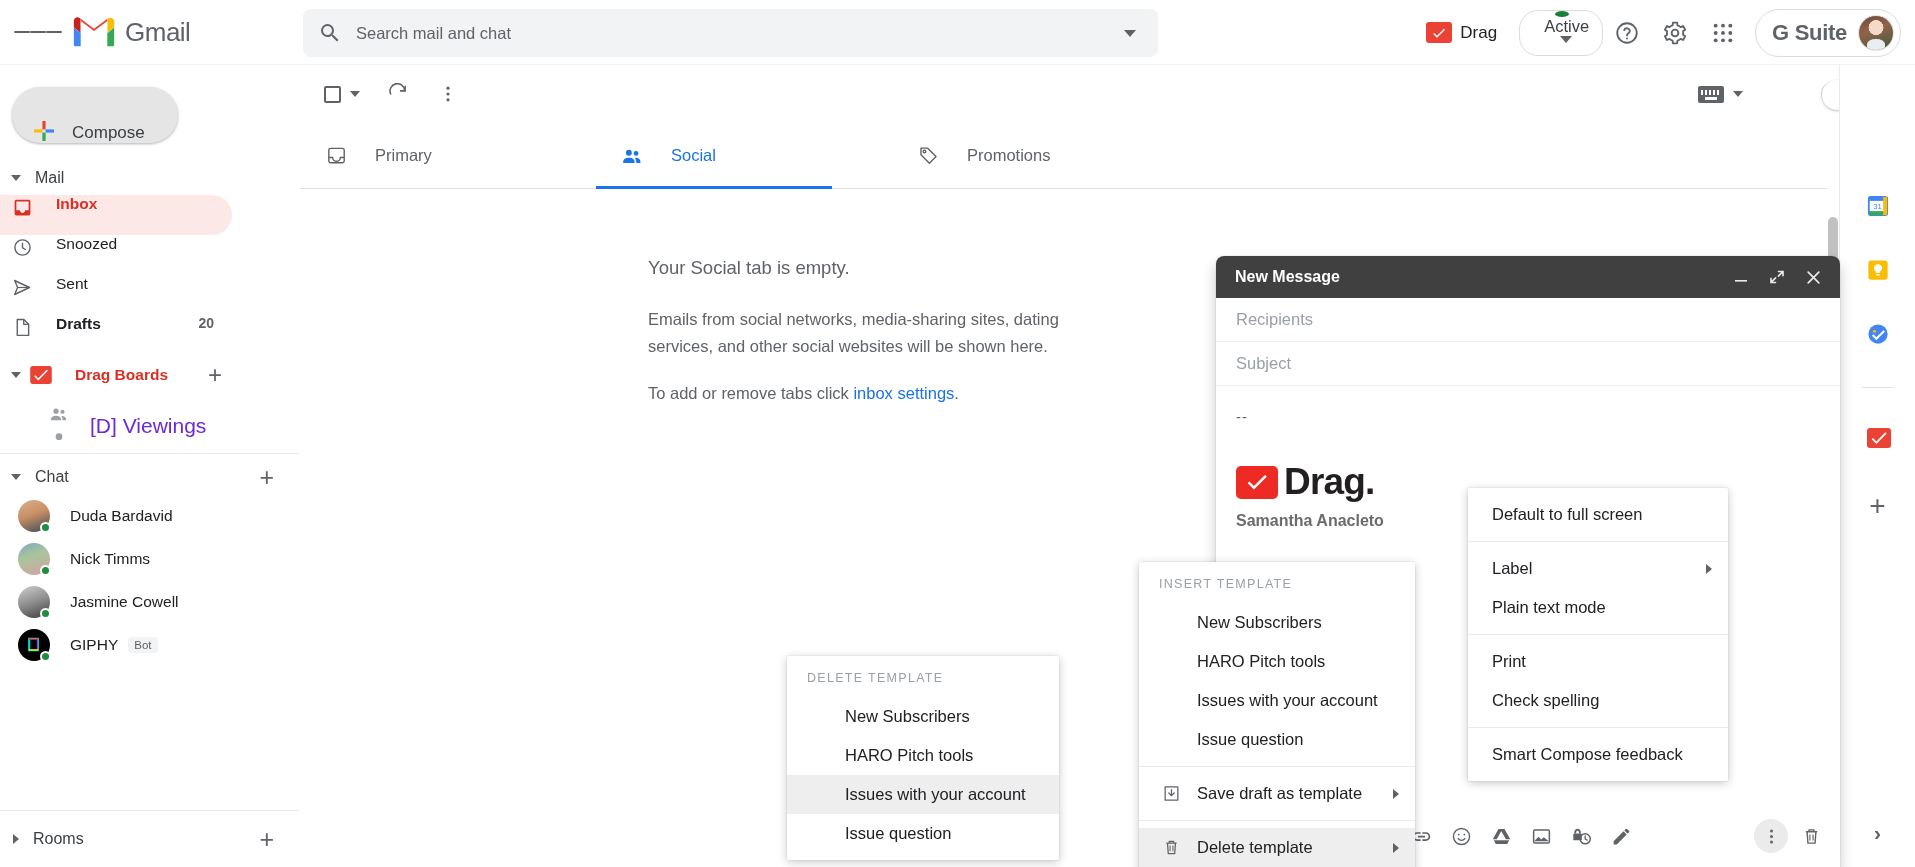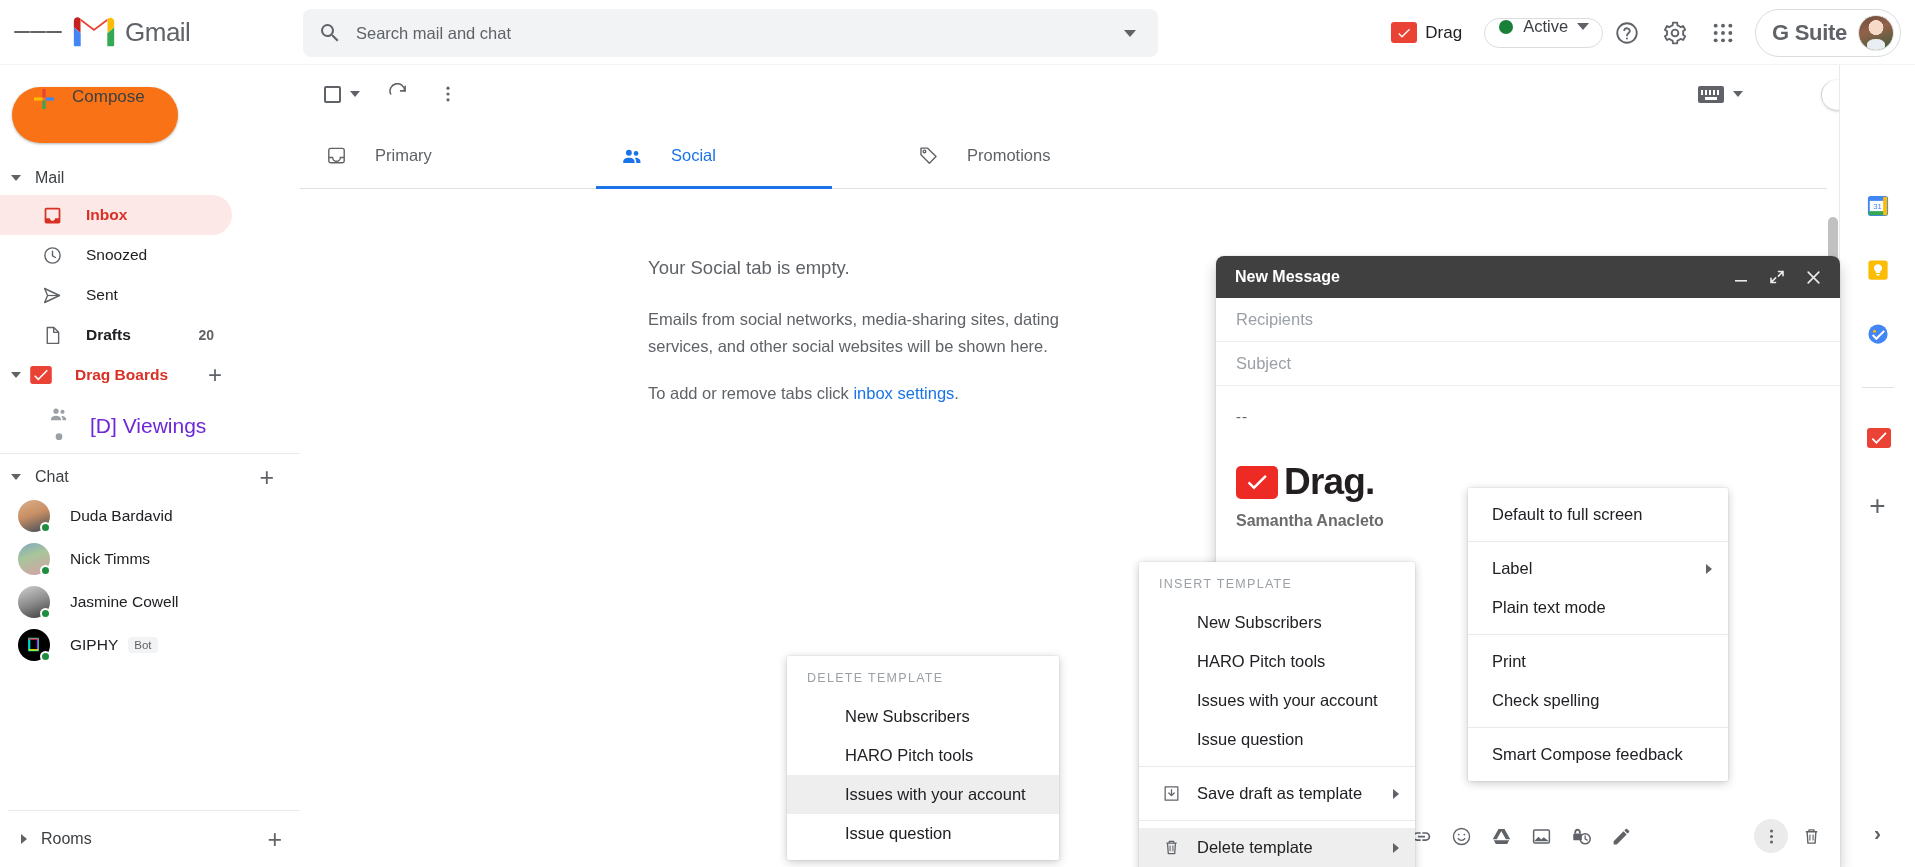--- a/index.html
+++ b/index.html
@@ -36,57 +36,57 @@
   .search-caret { width:44px; height:44px; display:flex; align-items:center;
     justify-content:center; margin-right:6px; cursor:pointer;}
   .caret-tri { width:0;height:0;border-left:6px solid transparent;border-right:6px solid transparent;border-top:7px solid #5f6368;}
 
   .tb-right { position:absolute; right: 0; top:0; height:65px; display:flex; align-items:center; }
   .drag-chip { display:flex; align-items:center; margin-right: 8px; cursor:pointer;}
   .drag-logo-sm { width:26px; height:21px; background:#ea4335; border-radius:3px;
     display:flex; align-items:center; justify-content:center; }
   .drag-logo-sm svg { width:16px; height:16px; }
   .drag-chip-label { font-size:17px; color:#202124; margin-left:8px; font-weight:400;}
-  .active-pill { display:flex; align-items:center; height:30px; border:1px solid #dadce0;
-    border-radius:19px; padding: 0 13px 12px 14px; margin-left:14px; cursor:pointer; }
+  .active-pill { display:flex; align-items:center; height:46px; border:1px solid #dadce0;
+    border-radius:19px; padding: 0 13px 12px 14px; margin-left:14px; cursor:pointer;flex-direction:column; }
   .dot-green { width:14px;height:14px;border-radius:50%;background:#188038;}
   .active-pill span { font-size:16.5px; color:#3c4043; margin-left:10px; }
   .active-pill .caret-tri { margin-left:9px; width:auto; height:auto; }
   .icon-btn { width:48px;height:48px;border-radius:50%;display:flex;align-items:center;
     justify-content:center;cursor:pointer; }
   .gsuite-pill { display:flex;align-items:center;height:48px;border:1px solid #dadce0;
     border-radius:26px; padding:0 6px 0 16px; margin-left:8px; margin-right:14px; cursor:pointer;}
   .gsuite-txt { font-size:22px; color:#5f6368; margin-right:11px; letter-spacing:-0.3px;}
   .gsuite-txt b { font-weight:700; color:#5f6368; }
   .avatar-img { width:36px;height:36px;border-radius:50%;
     background: radial-gradient(circle at 50% 34%, #f6d9c7 0 26%, rgba(0,0,0,0) 27%),
                 linear-gradient(160deg,#6b4a3a 0%,#93624a 40%,#3d5b3a 100%);
     border:1px solid #e3e3e3; position:relative; overflow:hidden;}
   .avatar-img::after{ content:""; position:absolute; left:24%; bottom:0; width:52%; height:30%;
     background:#e8eef2; border-radius:50% 50% 0 0;}
 
   
   .sidebar { position:absolute; left:0; top:65px; width:300px; height:802px;
     background:#fff; overflow:hidden; z-index:20;}
-  .compose-btn { display:flex; align-items:flex-start; width:166px; height:56px;
-    margin:22px 0 0 12px; border-radius:28px; background:#f97316;
+  .compose-btn { display:flex; align-items:flex-end; width:166px; height:56px;
+    margin:22px 0 0 12px; border-radius:28px; background:#e5e5e5;
     box-shadow: 0 1px 3px rgba(60,64,67,.25), 0 1px 2px rgba(60,64,67,.15);
     cursor:pointer; }
   .plus-g { width:24px;height:24px;margin-left:20px;flex:none;}
   .compose-btn span { font-size:17px; color:#3c4043; margin-left:16px; }
 
   .sec-header { display:flex; align-items:center; height:34px; margin-top:18px; padding-left:11px; cursor:pointer;}
   .tri-down { width:0;height:0;border-left:5px solid transparent;border-right:5px solid transparent;
     border-top:6px solid #5f6368; margin-right:14px;}
   .tri-right { width:0;height:0;border-top:5px solid transparent;border-bottom:5px solid transparent;
     border-left:6px solid #5f6368; margin-right:14px; margin-left:2px;}
   .sec-header .lbl { font-size:16px; color:#3c4043; }
   .sec-plus { margin-left:auto; margin-right:26px; font-size:25px; color:#5f6368; line-height:1; font-weight:300;}
 
-  .nav-item { display:flex; align-items:center; height:40px; padding-left:40px;
+  .nav-item { display:flex; height:40px; padding-left:10px;
     border-radius:0 20px 20px 0; margin-right:68px; cursor:pointer; position:relative;}
   .nav-item .nicon { width:24px;height:24px;display:flex;align-items:center;justify-content:center;flex:none;}
   .nav-item .nlabel { font-size:15.5px; color:#202124; margin-left:22px; }
   .nav-item .ncount { position:absolute; right:18px; font-size:14px; color:#5f6368; font-weight:700;}
   .nav-item.sel { background:#fce8e6; }
   .nav-item.sel .nlabel { color:#d93025; font-weight:700;}
   .nav-item.bold .nlabel { font-weight:700; }
 
   .board-head { display:flex; align-items:center; height:40px; padding-left:11px; cursor:pointer;}
   .board-head .tri-down { margin-right:8px; }
@@ -101,21 +101,21 @@
 
   .chat-row { display:flex; align-items:center; height:43px; padding-left:18px; cursor:pointer;}
   .chat-av { width:32px;height:32px;border-radius:50%; position:relative; flex:none; overflow:visible;}
   .chat-av .pic { width:32px;height:32px;border-radius:50%; overflow:hidden; }
   .chat-av .st { position:absolute; right:-1px; bottom:-1px; width:11px;height:11px;
     border-radius:50%; background:#1e8e3e; border:2px solid #fff; }
   .chat-name { font-size:15.5px; color:#202124; margin-left:20px;}
   .bot-badge { font-size:11.5px; color:#5f6368; background:#f1f3f4; border-radius:4px;
     padding:2px 6px; margin-left:10px; font-weight:500;}
 
-  .rooms-sec { position:absolute; bottom:0; left:8px; width:300px; border-top:1px solid #e8eaed; }
+  .rooms-sec { position:absolute; bottom:0; left:0; width:300px; border-top:1px solid #e8eaed; }
   .rooms-sec .sec-header { margin-top:0; height:56px; }
 
   
   .main { position:absolute; left:300px; top:65px; width:1615px; height:802px; background:#fff; }
   .list-toolbar { height:58px; display:flex; align-items:center; padding-left:16px; position:relative;}
   .sel-check { display:flex; align-items:center; cursor:pointer; padding: 8px;}
   .cbox { width:17px;height:17px;border:2px solid #5f6368; border-radius:2px;}
   .tbtri { width:0;height:0;border-left:5px solid transparent;border-right:5px solid transparent;
     border-top:6px solid #5f6368; margin-left:9px;}
   .tb-ic { width:40px;height:40px;border-radius:50%;display:flex;align-items:center;

